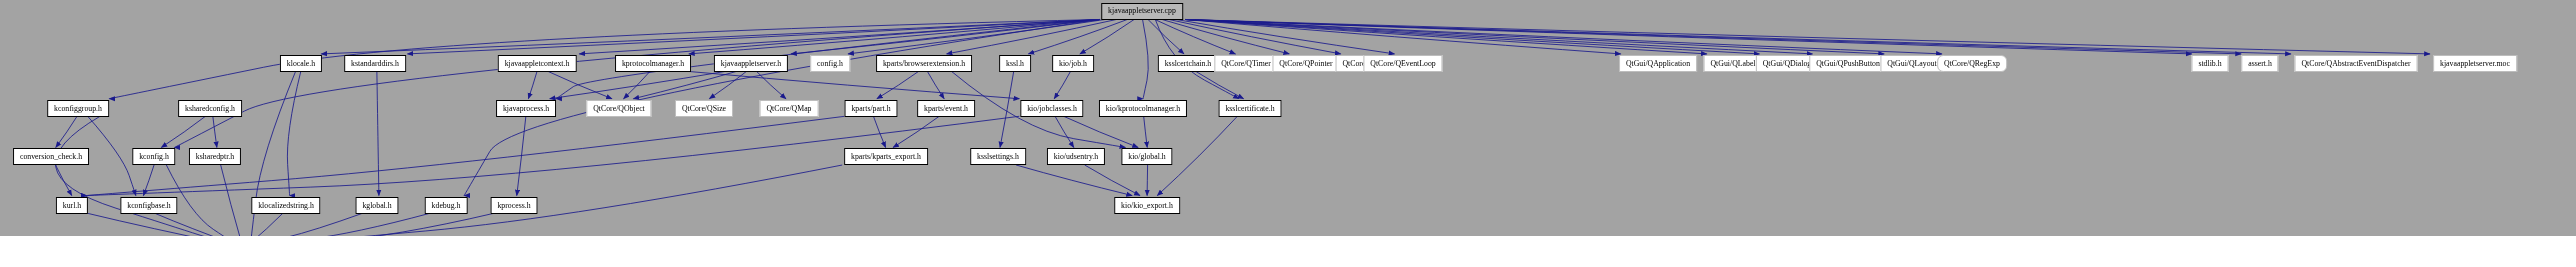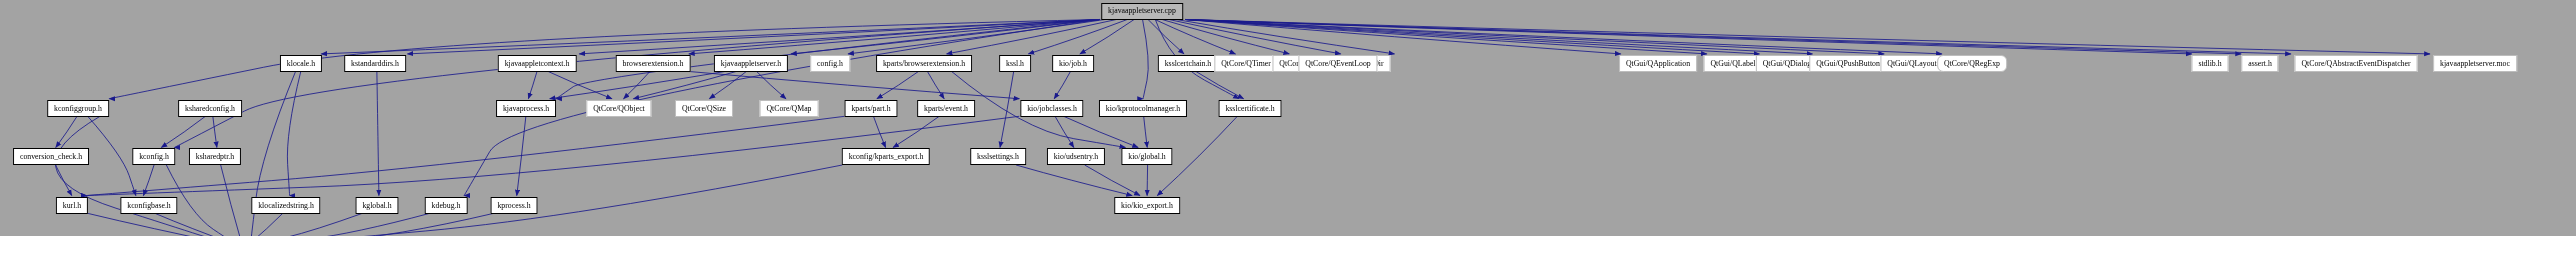--- a/index.html
+++ b/index.html
@@ -99,31 +99,31 @@
         <path d="M555.16,328 Q480,355 436.85,365.5 T393.7,376" marker-end="url(#arrow)"></path>
         <path d="M659.2,328 Q540,360 472.1,368 T404.2,376" marker-end="url(#arrow)"></path>
         <path d="M758,328 Q600,365 507.35,370.5 T414.7,376" marker-end="url(#arrow)"></path>
       </g>
   </svg>
   <div id="nodes">
       <div class="node root" style="left: 1142px; top: 2.6px; height: 17px;">kjavaappletserver.cpp</div>
       <div class="node" style="left: 301px; top: 55px; height: 17px;">klocale.h</div>
       <div class="node" style="left: 375px; top: 55px; height: 17px;">kstandarddirs.h</div>
       <div class="node" style="left: 537px; top: 55px; height: 17px;">kjavaappletcontext.h</div>
-      <div class="node" style="left: 653px; top: 55px; height: 17px;">browserextension.h</div>
+      <div class="node" style="left: 653px; top: 55px; height: 17px;">kprotocolmanager.h</div>
       <div class="node" style="left: 751px; top: 55px; height: 17px;">kjavaappletserver.h</div>
       <div class="node external" style="left: 830px; top: 55px; height: 17px;">config.h</div>
       <div class="node" style="left: 924px; top: 55px; height: 17px;">kparts/browserextension.h</div>
       <div class="node" style="left: 1015px; top: 55px; height: 17px;">kssl.h</div>
       <div class="node" style="left: 1073px; top: 55px; height: 17px;">kio/job.h</div>
       <div class="node" style="left: 1188px; top: 55px; height: 17px;">ksslcertchain.h</div>
       <div class="node external" style="left: 1246px; top: 55px; height: 17px;">QtCore/QTimer</div>
       <div class="node external" style="left: 1306px; top: 55px; height: 17px;">QtCore/QPointer</div>
       <div class="node external" style="left: 1363px; top: 55px; height: 17px;">QtCore/QDir</div>
-      <div class="node external" style="left: 1338px; top: 55px; height: 17px;">QtCore/QEventLoop</div>
+      <div class="node external" style="left: 1403px; top: 55px; height: 17px;">QtCore/QEventLoop</div>
       <div class="node external" style="left: 1658px; top: 55px; height: 17px;">QtGui/QApplication</div>
       <div class="node external" style="left: 1733px; top: 55px; height: 17px;">QtGui/QLabel</div>
       <div class="node external" style="left: 1787px; top: 55px; height: 17px;">QtGui/QDialog</div>
       <div class="node external" style="left: 1848px; top: 55px; height: 17px;">QtGui/QPushButton</div>
       <div class="node external" style="left: 1912px; top: 55px; height: 17px;">QtGui/QLayout</div>
       <div class="node external" style="left: 1972px; top: 55px; height: 17px; border-radius: 6px;">QtCore/QRegExp</div>
       <div class="node external" style="left: 2210px; top: 55px; height: 17px;">stdlib.h</div>
       <div class="node external" style="left: 2260px; top: 55px; height: 17px;">assert.h</div>
       <div class="node external" style="left: 2356px; top: 55px; height: 17px;">QtCore/QAbstractEventDispatcher</div>
       <div class="node external" style="left: 2475px; top: 55px; height: 17px;">kjavaappletserver.moc</div>
@@ -134,21 +134,21 @@
       <div class="node external" style="left: 704px; top: 100px; height: 17px;">QtCore/QSize</div>
       <div class="node external" style="left: 789px; top: 100px; height: 17px;">QtCore/QMap</div>
       <div class="node" style="left: 871px; top: 100px; height: 17px;">kparts/part.h</div>
       <div class="node" style="left: 946px; top: 100px; height: 17px;">kparts/event.h</div>
       <div class="node" style="left: 1052px; top: 100px; height: 17px;">kio/jobclasses.h</div>
       <div class="node" style="left: 1143px; top: 100px; height: 17px;">kio/kprotocolmanager.h</div>
       <div class="node" style="left: 1250px; top: 100px; height: 17px;">ksslcertificate.h</div>
       <div class="node" style="left: 51px; top: 148px; height: 17px;">conversion_check.h</div>
       <div class="node" style="left: 154px; top: 148px; height: 17px;">kconfig.h</div>
       <div class="node" style="left: 215px; top: 148px; height: 17px;">ksharedptr.h</div>
-      <div class="node" style="left: 886px; top: 148px; height: 17px;">kconfig/kparts_export.h</div>
+      <div class="node" style="left: 886px; top: 148px; height: 17px;">kparts/kparts_export.h</div>
       <div class="node" style="left: 998px; top: 148px; height: 17px;">ksslsettings.h</div>
       <div class="node" style="left: 1076px; top: 148px; height: 17px;">kio/udsentry.h</div>
       <div class="node" style="left: 1147px; top: 148px; height: 17px;">kio/global.h</div>
       <div class="node" style="left: 72px; top: 197px; height: 17px;">kurl.h</div>
       <div class="node" style="left: 140px; top: 197px; height: 17px; margin-left: 9px;">kconfigbase.h</div>
       <div class="node" style="left: 286px; top: 197px; height: 17px;">klocalizedstring.h</div>
       <div class="node" style="left: 377px; top: 197px; height: 17px;">kglobal.h</div>
       <div class="node" style="left: 446px; top: 197px; height: 17px;">kdebug.h</div>
       <div class="node" style="left: 514px; top: 197px; height: 17px;">kprocess.h</div>
       <div class="node" style="left: 1147px; top: 197px; height: 17px;">kio/kio_export.h</div>

